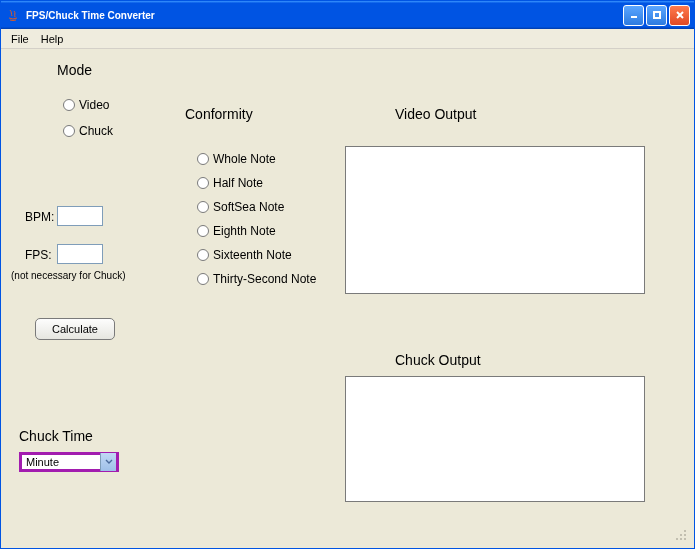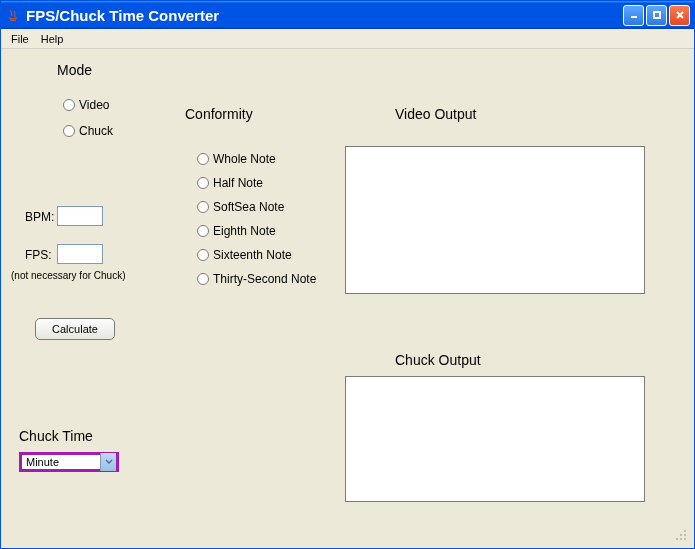--- a/index.html
+++ b/index.html
@@ -19,21 +19,21 @@
   position: relative;
 }
 .titlebar {
   height: 28px;
   background: linear-gradient(to bottom, #3a95ff 0%, #0054e3 8%, #0054e3 92%, #003ba8 100%);
   display: flex;
   align-items: center;
   padding: 0 4px;
   color: #fff;
   font-weight: bold;
-  font-size: 15px;
+  font-size: 10px;
 }
 .titlebar-icon {
   width: 16px;
   height: 16px;
   margin-right: 5px;
   display: inline-flex;
   align-items: center;
   justify-content: center;
 }
 .titlebar-title { flex: 1; }

